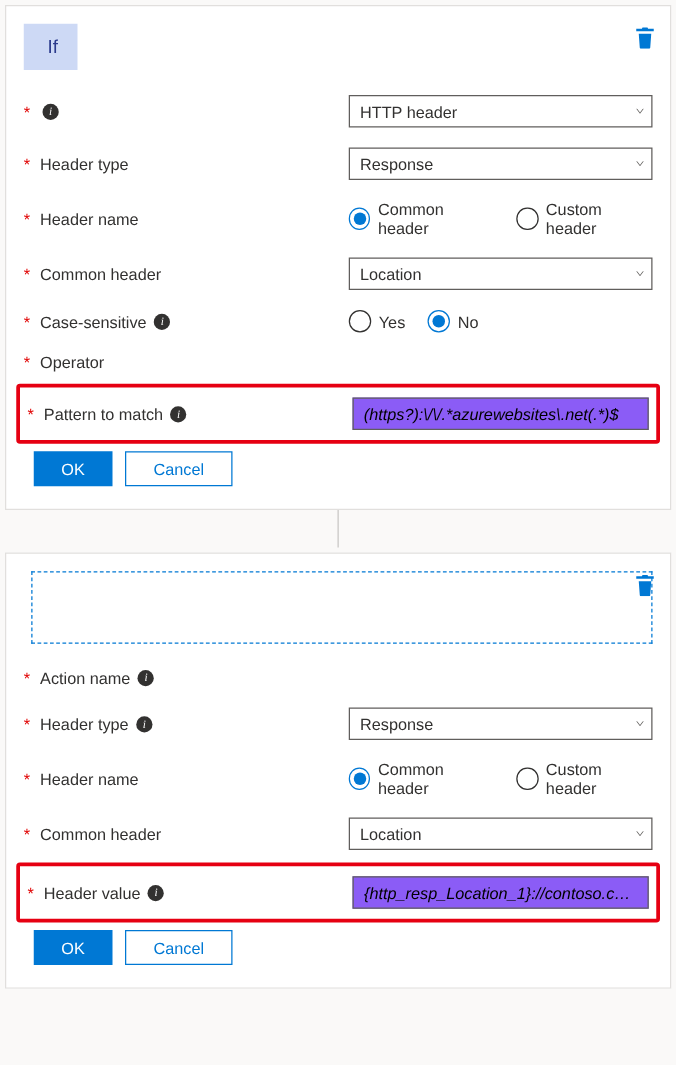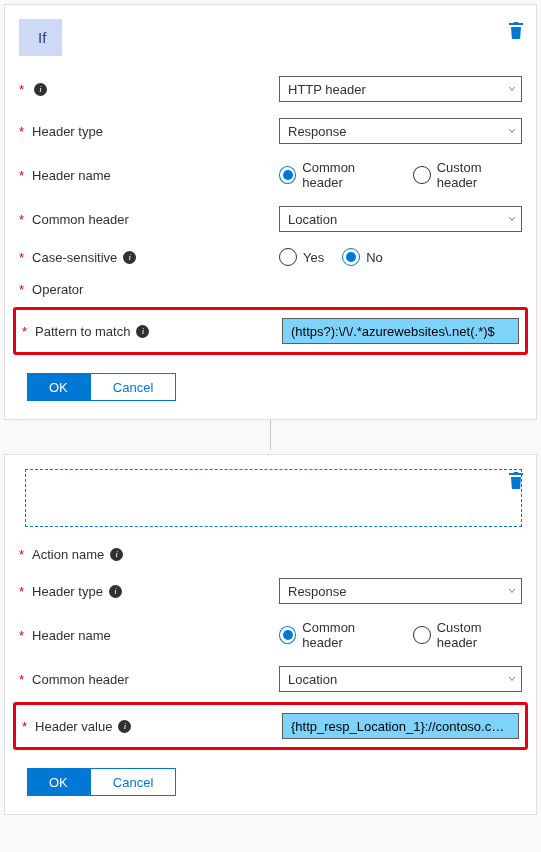--- a/index.html
+++ b/index.html
@@ -109,43 +109,43 @@
     left:-3px; top:-5px;
     border-left: 3px solid transparent;
     border-right: 3px solid transparent;
     border-top: 4px solid #fff;
   }
   input.txt{
     width:100%; height:26px;
     border:1px solid #605e5c;
     padding:0 8px;
     font-family: inherit; font-size: 13px;
-    background:#7dd3fc;
-    overflow:hidden; text-overflow:ellipsis; white-space:nowrap;
+    background:#8b5cf6;
+    overflow:hidden; text-overflow:ellipsis; white-space:nowrap;font-style:italic;
   }
   .radio-group{ display:flex; gap:18px; align-items:center; }
   .radio{
     display:flex; align-items:center; gap:6px; cursor:pointer;
   }
   .rad-outer{
     width:18px;height:18px;border:1px solid #323130;border-radius:50%;
     display:flex;align-items:center;justify-content:center;background:#fff;
   }
   .rad-outer.checked{ border-color:#0078d4; }
   .rad-inner{
     width:10px;height:10px;border-radius:50%;background:#0078d4;display:none;
   }
   .rad-outer.checked .rad-inner{ display:block; }
   .highlight{
     border:3px solid #e60012;
     border-radius:3px;
     padding: 4px 6px;
     margin: 2px -6px;
   }
-  .btnrow{ margin-top:18px; display:flex; padding-left:8px;}
+  .btnrow{ margin-top:6px; display:flex; gap:10px; padding-left:8px;}
   .btn{
     height:28px; padding:0 22px; font-size:13px; cursor:pointer;
     display:inline-flex;align-items:center;justify-content:center;
   }
   .btn-primary{ background:#0078d4;color:#fff;border:none; }
   .btn-secondary{ background:#fff;color:#0078d4;border:1px solid #0078d4;}
   .connector{
     width:1px;height:30px;background:#c8c6c4;margin:0 auto;
   }
   svg.trash-svg{width:16px;height:18px;fill:#0078d4;}

